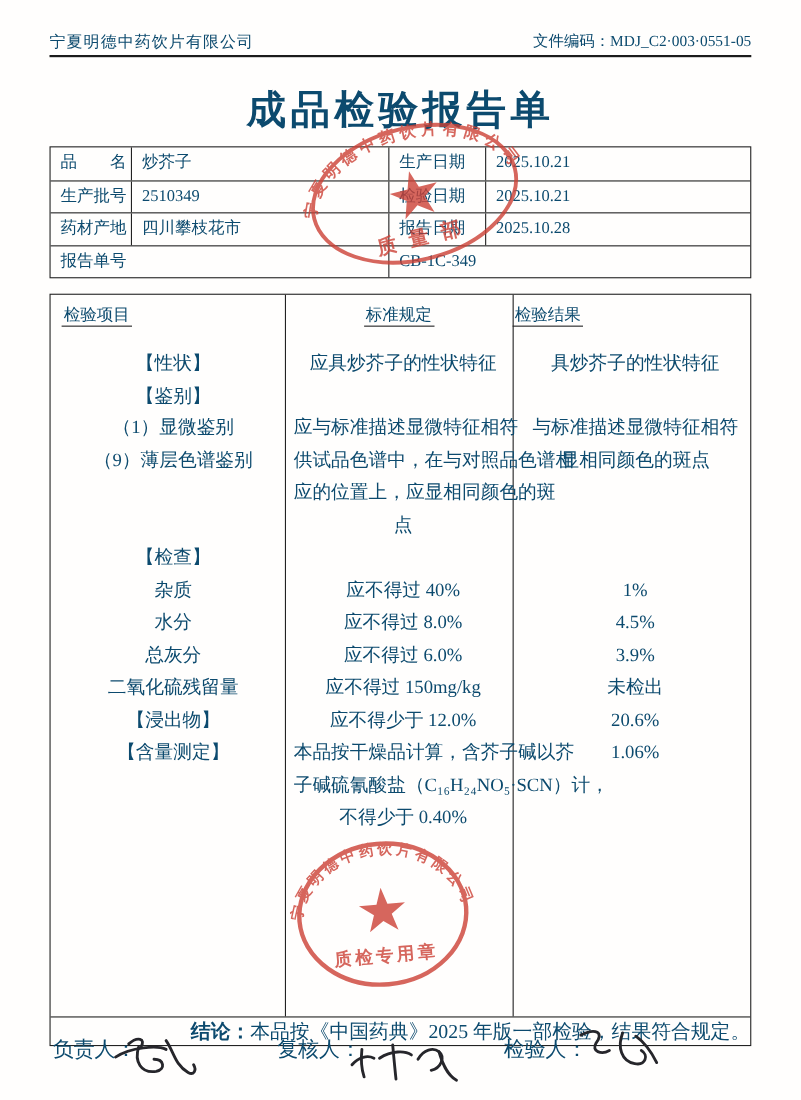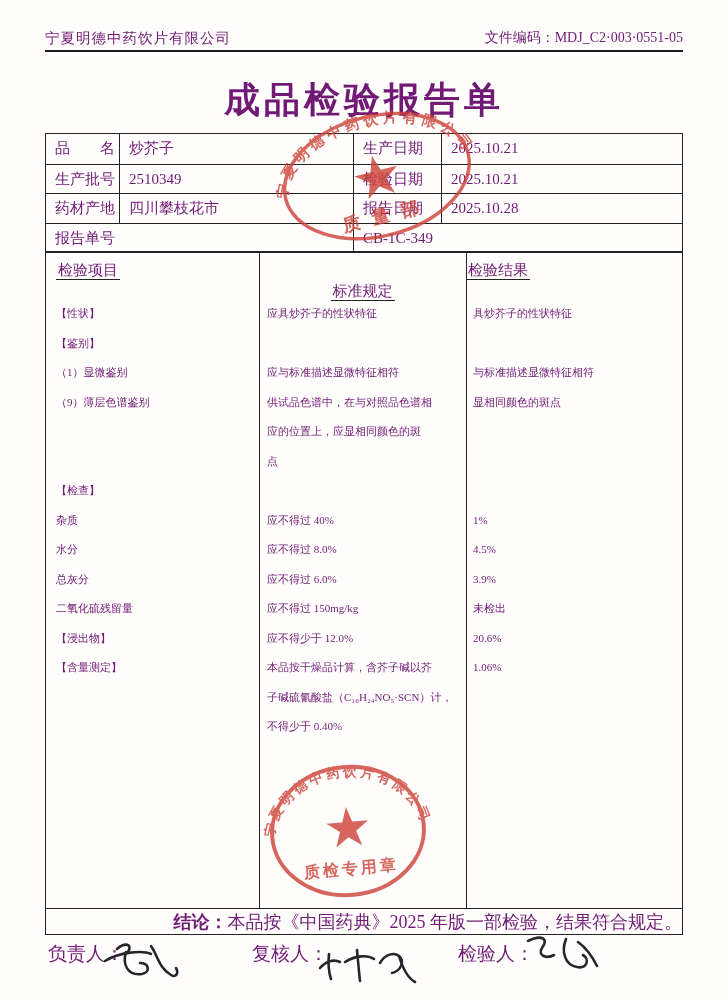--- a/index.html
+++ b/index.html
@@ -1,45 +1,45 @@
 <!DOCTYPE html>
 <html><head>
 <meta charset="utf-8">
 <style>
   * { margin:0; padding:0; box-sizing:border-box; }
   html,body { background:#ffffff; }
   .page {
     position:relative; width:728px; height:1000px; margin:0 auto;
-    background:#fffefd; overflow:hidden; color:#701a75;
+    background:#fffefd; overflow:hidden; color:#0c4a6e;
     font-family:"Liberation Serif","DejaVu Serif",serif;
   }
   
   .hdr-company { position:absolute; left:45px; top:29px; font-size:14.5px; letter-spacing:1px; }
   .hdr-code { position:absolute; right:45px; top:29px; font-size:14px; }
   .hdr-rule { position:absolute; left:45px; top:50px; width:638px; height:2px; background:#1b1b1b; }
   .doc-title { position:absolute; left:0; top:76px; width:100%; text-align:center;
     font-size:36px; font-weight:bold; letter-spacing:4px; }
   
   .info-table { position:absolute; left:45px; top:133px; width:638px; border:1px solid #222; }
   .info-row { display:flex; height:29.5px; line-height:29.5px; font-size:15px; }
   .info-row + .info-row { border-top:1px solid #222; }
   .icell { padding-left:9px; overflow:hidden; white-space:nowrap; }
   .icell.bl { border-left:1px solid #222; }
   .w-l1 { width:73px; } .w-v1 { width:234px; } .w-l2 { width:88px; } .w-v2 { width:241px; }
   .w-span-l { width:307px; } .w-span-v { width:329px; }
   
-  .main-table { position:absolute; left:45px; top:251px; width:638px; height:684px; border:1px solid #222;padding-left:27px; }
+  .main-table { position:absolute; left:45px; top:267px; width:638px; height:684px; border:1px solid #222;padding-left:27px; }
   .vline { position:absolute; top:0; width:1px; height:656px; background:#222; }
   .vline.v1 { left:213px; } .vline.v2 { left:420px; }
   .hline-conclusion { position:absolute; left:0; top:656px; width:100%; height:1px; background:#222; }
   .col-head { position:absolute; top:9px; font-size:15px; }
   .col-head span { border-bottom:1px solid #222; padding:0 2px 1px 2px; }
-  .ch0 { left:10px; } .ch1 { left:213px; width:207px; text-align:center;margin-top:21px; } .ch2 { left:420px; width:216px; }
+  .ch0 { left:10px; } .ch1 { left:213px; width:207px; text-align:center; } .ch2 { left:420px; width:216px; }
   .tbody { position:absolute; left:0; top:47px; width:636px; }
-  .trow { display:flex; height:29.5px; line-height:29.5px; font-size:11px; }
+  .trow { display:flex; height:29.5px; line-height:29.5px; font-size:17px;text-align:center; }
   .tcell { overflow:visible; white-space:nowrap; }
   .tcell.c0 { width:213px; padding-left:10px; }
   .tcell.c1 { width:207px; padding-left:8px; }
   .tcell.c2 { width:216px; padding-left:7px; }
   .conclusion { position:absolute; left:0; top:657px; width:100%; height:26px; line-height:26px;
     font-size:18px; padding-left:9px; white-space:nowrap;text-align:right; }
   .conclusion b { font-weight:bold; }
   
   .sig-label { position:absolute; top:941px; font-size:19px; }
   .sig-label.s1 { left:48px; } .sig-label.s2 { left:252px; } .sig-label.s3 { left:458px; }

